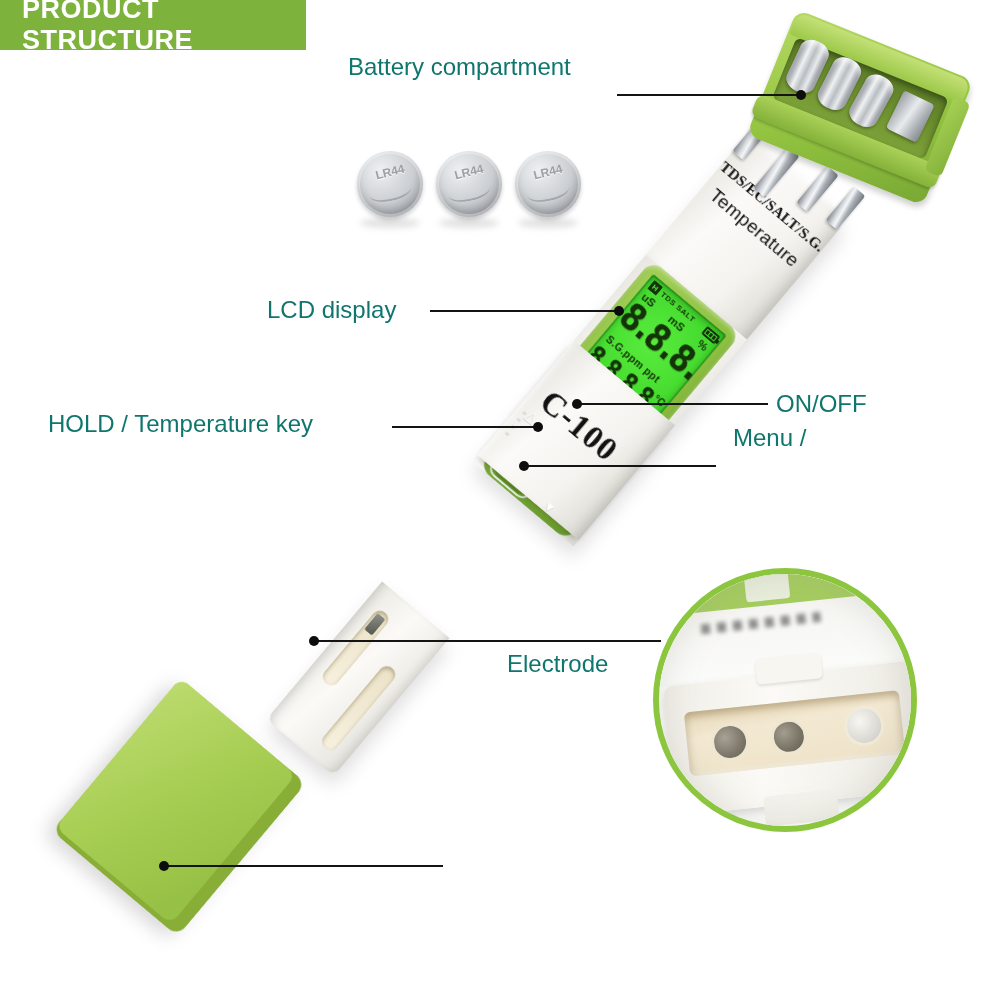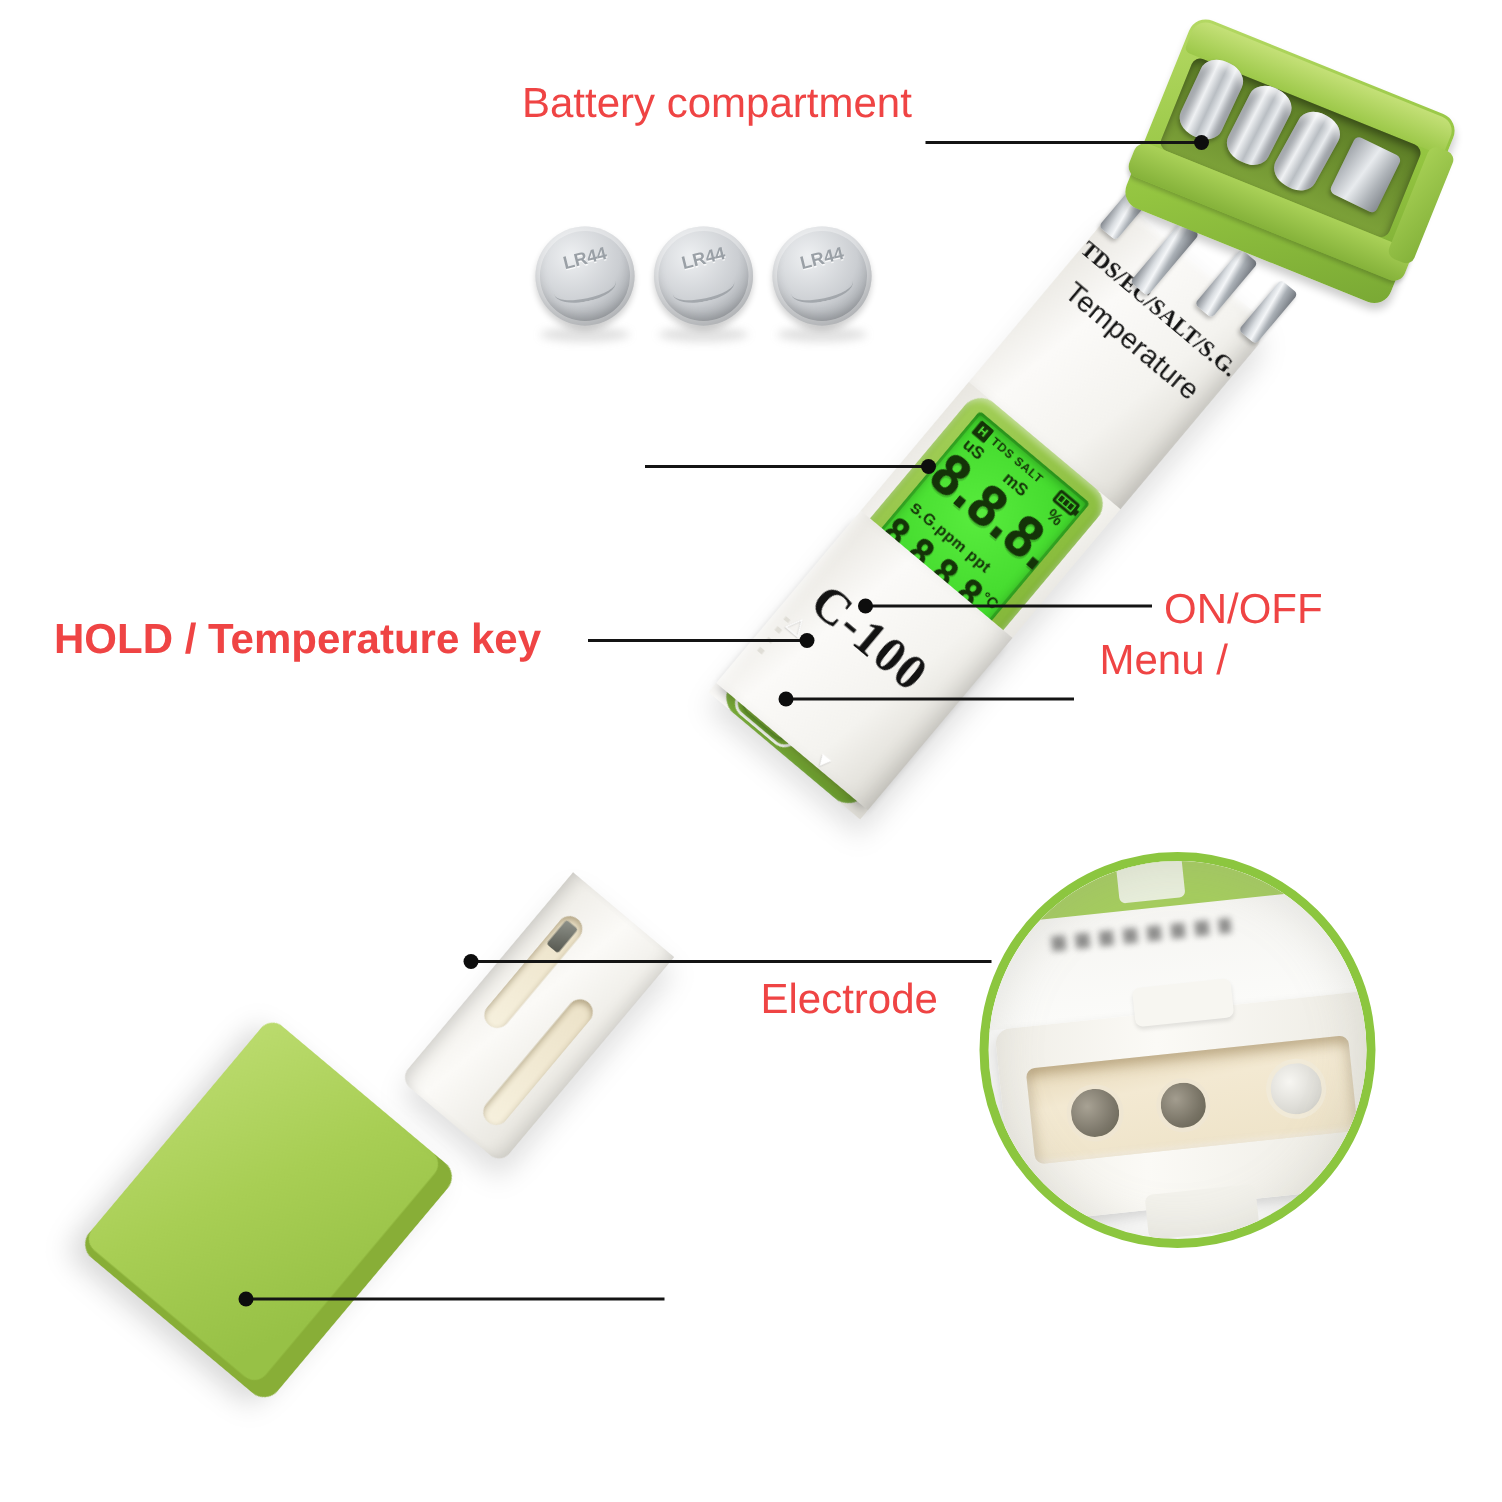--- a/index.html
+++ b/index.html
@@ -5,21 +5,21 @@
   html,body{margin:0;padding:0;background:#fff;}
   .stage{position:relative;width:1001px;height:1001px;background:#ffffff;overflow:hidden;
          font-family:"Liberation Sans",sans-serif;color:#1c1c1c;}
 
   
   .banner{position:absolute;left:0;top:0;width:306px;height:50px;background:#7db23c;z-index:70;
           display:flex;align-items:center;padding-left:22px;box-sizing:border-box;}
   .banner span{color:#fff;font-size:27px;font-weight:bold;letter-spacing:.5px;}
 
   
-  .lbl{position:absolute;font-size:28px;color:#ef4444;z-index:65;white-space:nowrap;}
+  .lbl{position:absolute;font-size:24px;color:#0f766e;z-index:65;white-space:nowrap;}
 
   
   .cline{position:absolute;height:2px;background:#141414;z-index:60;}
   .cdot{position:absolute;width:10px;height:10px;border-radius:50%;background:#0d0d0d;z-index:61;}
 
   
   .coin{position:absolute;width:66px;height:66px;border-radius:50%;z-index:6;
         background:radial-gradient(circle at 36% 30%,#eef0f2,#cbced2 52%,#a2a6ab 80%,#80848a);
         box-shadow:0 3px 4px rgba(0,0,0,.18), inset 0 0 0 3px rgba(255,255,255,.35), inset 0 -6px 8px rgba(0,0,0,.18);}
   .coin .eng{position:absolute;left:0;right:0;top:14px;text-align:center;font-size:12px;font-weight:bold;
@@ -148,23 +148,27 @@
         background:radial-gradient(circle at 35% 35%,#a39d8f,#787365 60%,#615e4e);}
   .pinC{left:158px;top:12px;width:34px;height:34px;border:3px solid #f1ead8;
         background:radial-gradient(circle at 38% 35%,#f7f6f2,#d9d8d2 68%,#c2c1bb);}
   .inset-shade{position:absolute;inset:0;border-radius:50%;box-shadow:inset 0 0 34px rgba(150,150,140,.25);}
 </style>
 </head>
 <body>
 
 <div class="stage">
 
+  <div class="banner">
+    <span>PRODUCT STRUCTURE</span>
+  </div>
 
   <div class="lbl" style="left:348px;top:53px;">Battery compartment</div>
-  <div class="lbl" style="left:36px;top:410px;font-weight:bold;">HOLD / Temperature key</div>
+  <div class="lbl" style="left:267px;top:296px;">LCD display</div>
+  <div class="lbl" style="left:48px;top:410px;">HOLD / Temperature key</div>
   <div class="lbl" style="left:776px;top:390px;">ON/OFF</div>
   <div class="lbl" style="left:733px;top:424px;">Menu /</div>
   <div class="lbl" style="left:507px;top:650px;">Electrode</div>
 
   <div class="cline" style="left:617px;top:94px;width:184px;"></div>
   <div class="cdot" style="left:796px;top:90px;"></div>
   <div class="cline" style="left:430px;top:310px;width:190px;"></div>
   <div class="cdot" style="left:614px;top:306px;"></div>
   <div class="cline" style="left:392px;top:426px;width:146px;"></div>
   <div class="cdot" style="left:533px;top:422px;"></div>

